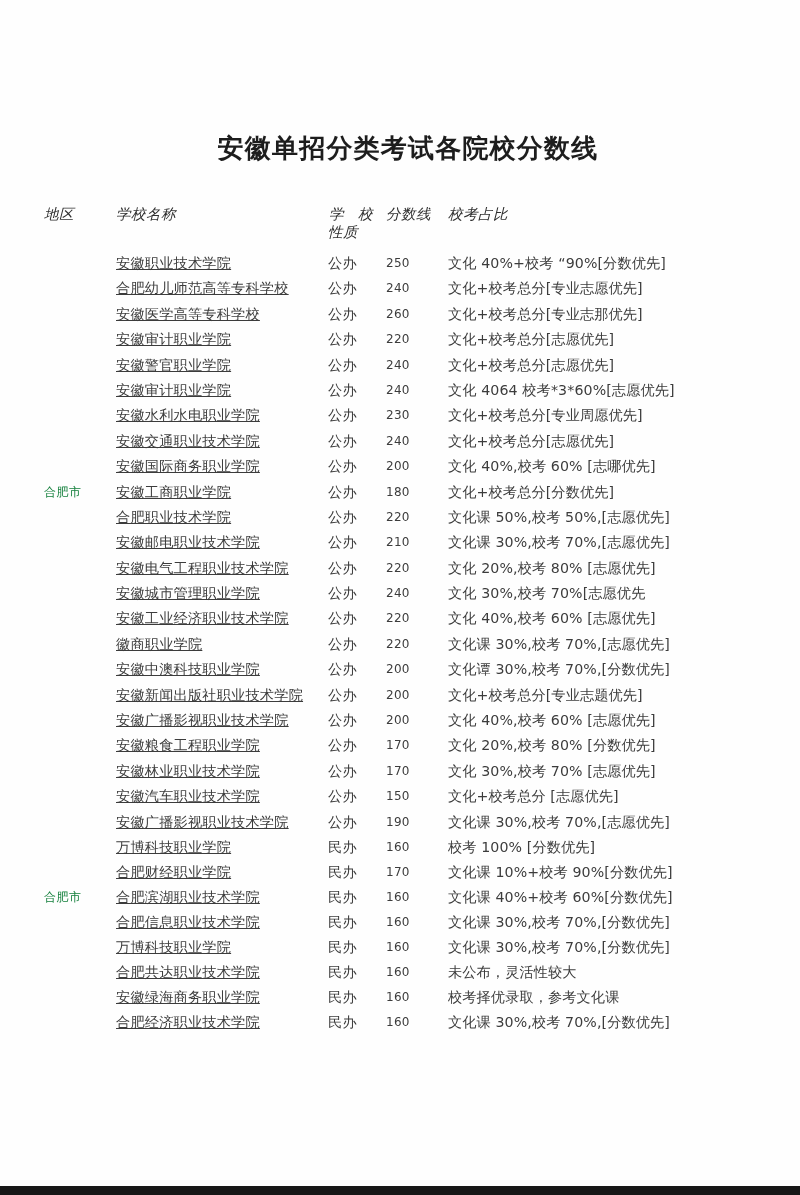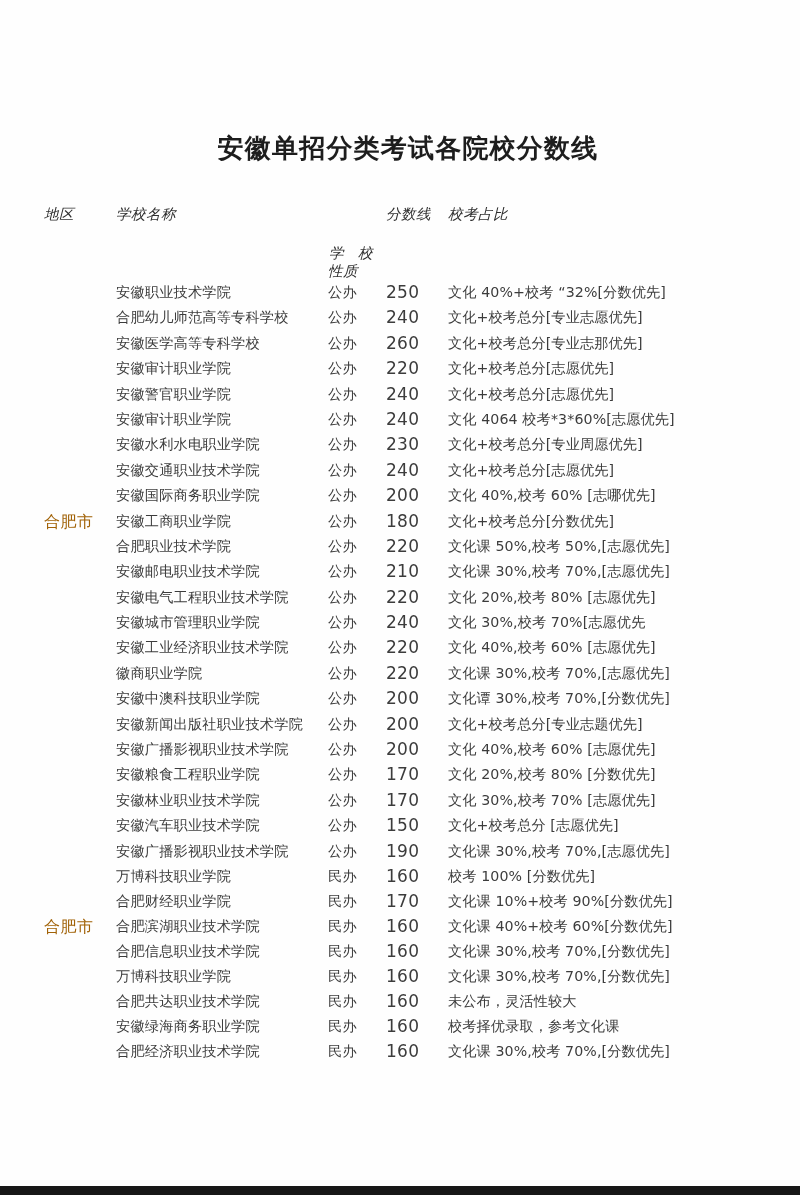--- a/index.html
+++ b/index.html
@@ -68,46 +68,46 @@
     color: #2f2f2f;
     letter-spacing: 0.5px;
   }
   .h-region { padding-left: 10px; padding-top: 12px; }
   .h-school { padding-left: 22px; padding-top: 12px; }
   .h-type {
     padding-left: 2px;
     padding-top: 0px;
     line-height: 18px;
   }
-  .h-type .l1 { letter-spacing: 5px; display: block; padding-left: 1px; margin-top: 39px; }
+  .h-type .l1 { letter-spacing: 5px; display: block; padding-left: 1px; }
   .h-type .l2 { display: block; letter-spacing: 0.5px; }
   .h-score { padding-left: 2px; padding-top: 12px; }
   .h-ratio { padding-left: 12px; padding-top: 12px; }
 
   
   tr.r td { height: 25.4px; }
   tr.r.tight td { height: 24.0px; }
 
   .cell {
     font-size: 14.2px;
     line-height: 25px;
     color: #3c3c3c;
     white-space: nowrap;
     overflow: visible;
   }
   .region-cell {
-    font-size: 16px;
+    font-size: 12px;
     line-height: 25px;
-    color: #a16207;
+    color: #15803d;
     padding-left: 10px;
     letter-spacing: 0.5px;
   }
-  .school-cell { padding-left: 22px; letter-spacing: 0.2px; }
+  .school-cell { padding-left: 22px; letter-spacing: 0.2px; text-decoration: underline; }
   .type-cell   { padding-left: 2px; letter-spacing: 0.2px; }
-  .score-cell  { padding-left: 2px; font-size: 17px; letter-spacing: 0.3px; }
+  .score-cell  { padding-left: 2px; font-size: 12px; letter-spacing: 0.3px; }
   .ratio-cell  { padding-left: 12px; letter-spacing: 0.1px; }
 
   .bottom-strip {
     position: absolute;
     left: 0;
     top: 1186px;
     width: 800px;
     height: 9px;
     background: #171717;
   }
@@ -138,21 +138,21 @@
         <td class="h-text h-score">分数线</td>
         <td class="h-text h-ratio">校考占比</td>
       </tr>
     </thead>
     <tbody id="rows-body">
         <tr class="r">
           <td class="cell region-cell"></td>
           <td class="cell school-cell">安徽职业技术学院</td>
           <td class="cell type-cell">公办</td>
           <td class="cell score-cell">250</td>
-          <td class="cell ratio-cell">文化 40%+校考 “32%[分数优先]</td>
+          <td class="cell ratio-cell">文化 40%+校考 “90%[分数优先]</td>
         </tr>
         <tr class="r">
           <td class="cell region-cell"></td>
           <td class="cell school-cell">合肥幼儿师范高等专科学校</td>
           <td class="cell type-cell">公办</td>
           <td class="cell score-cell">240</td>
           <td class="cell ratio-cell">文化+校考总分[专业志愿优先]</td>
         </tr>
         <tr class="r">
           <td class="cell region-cell"></td>

